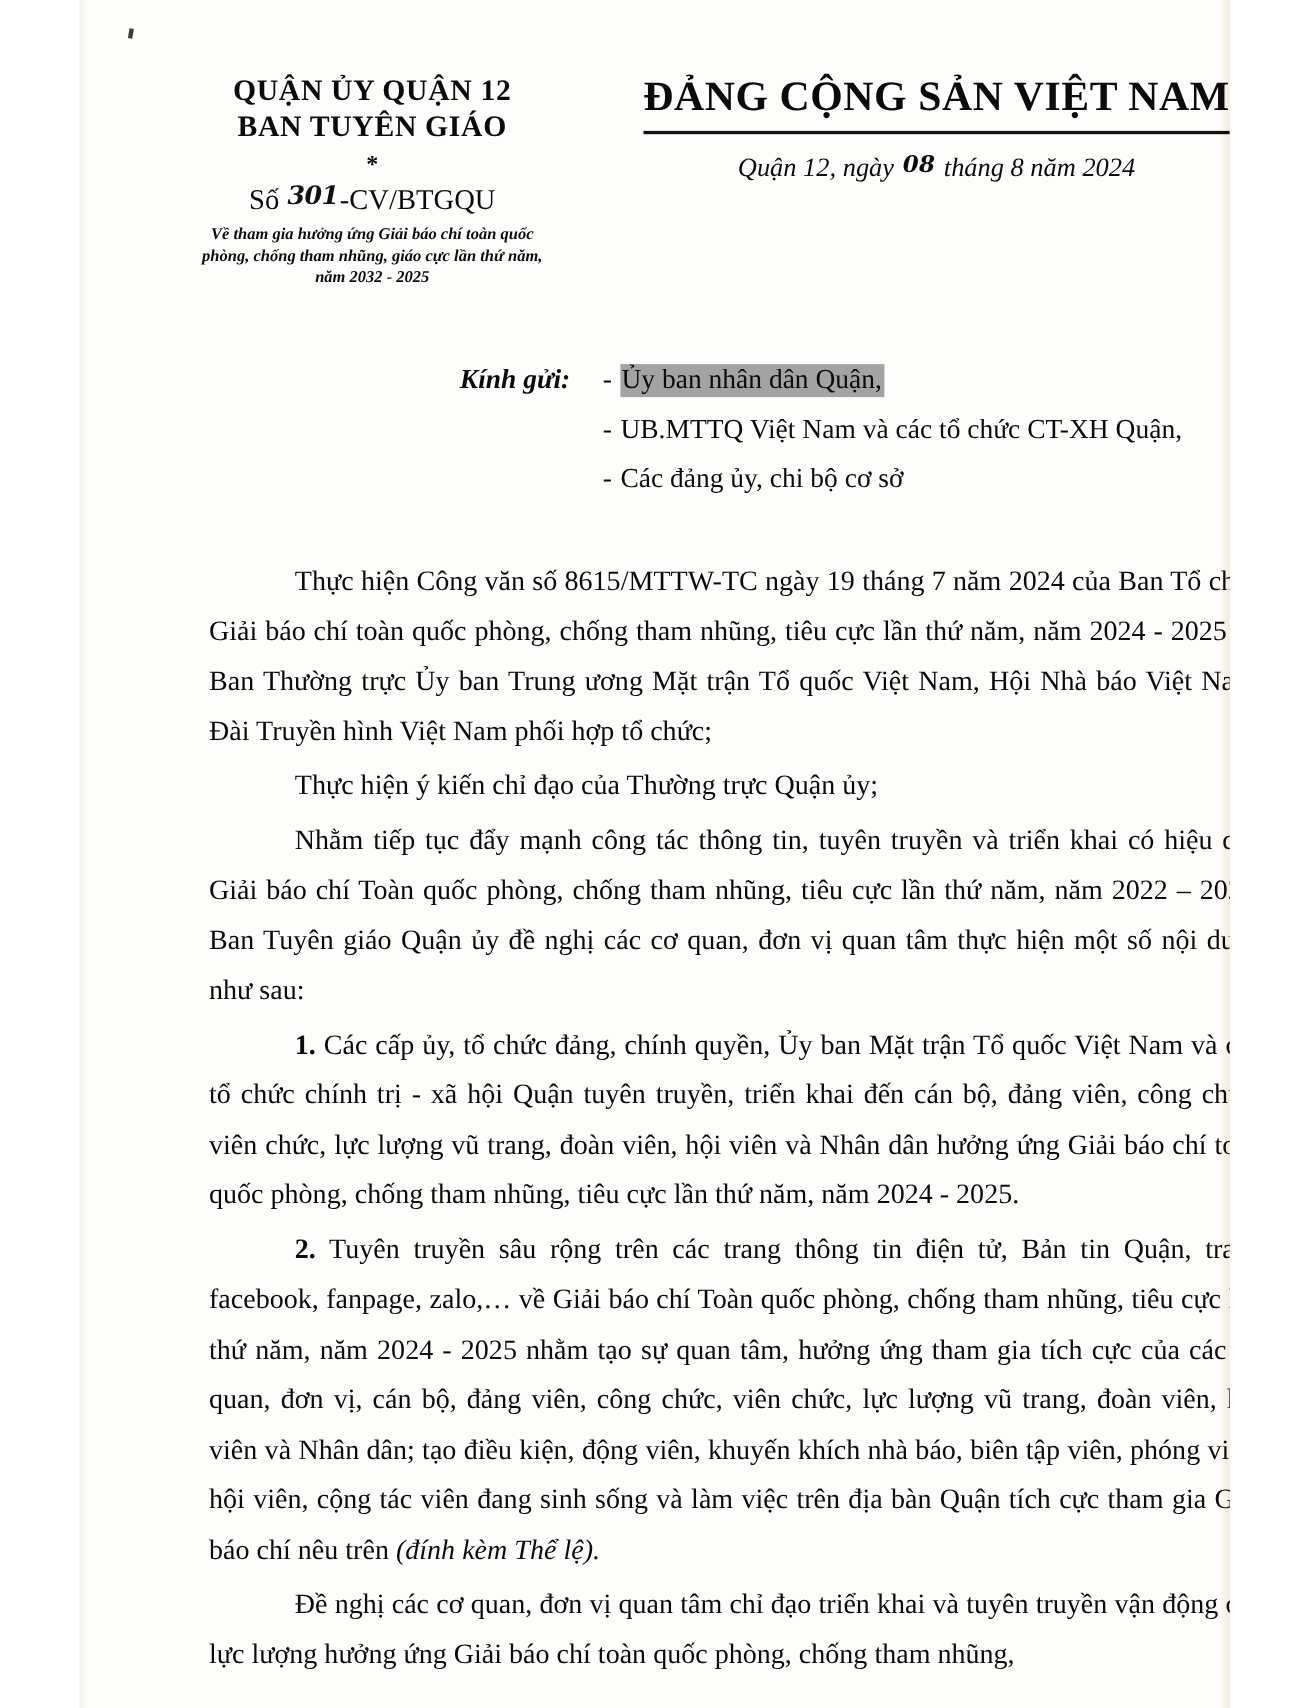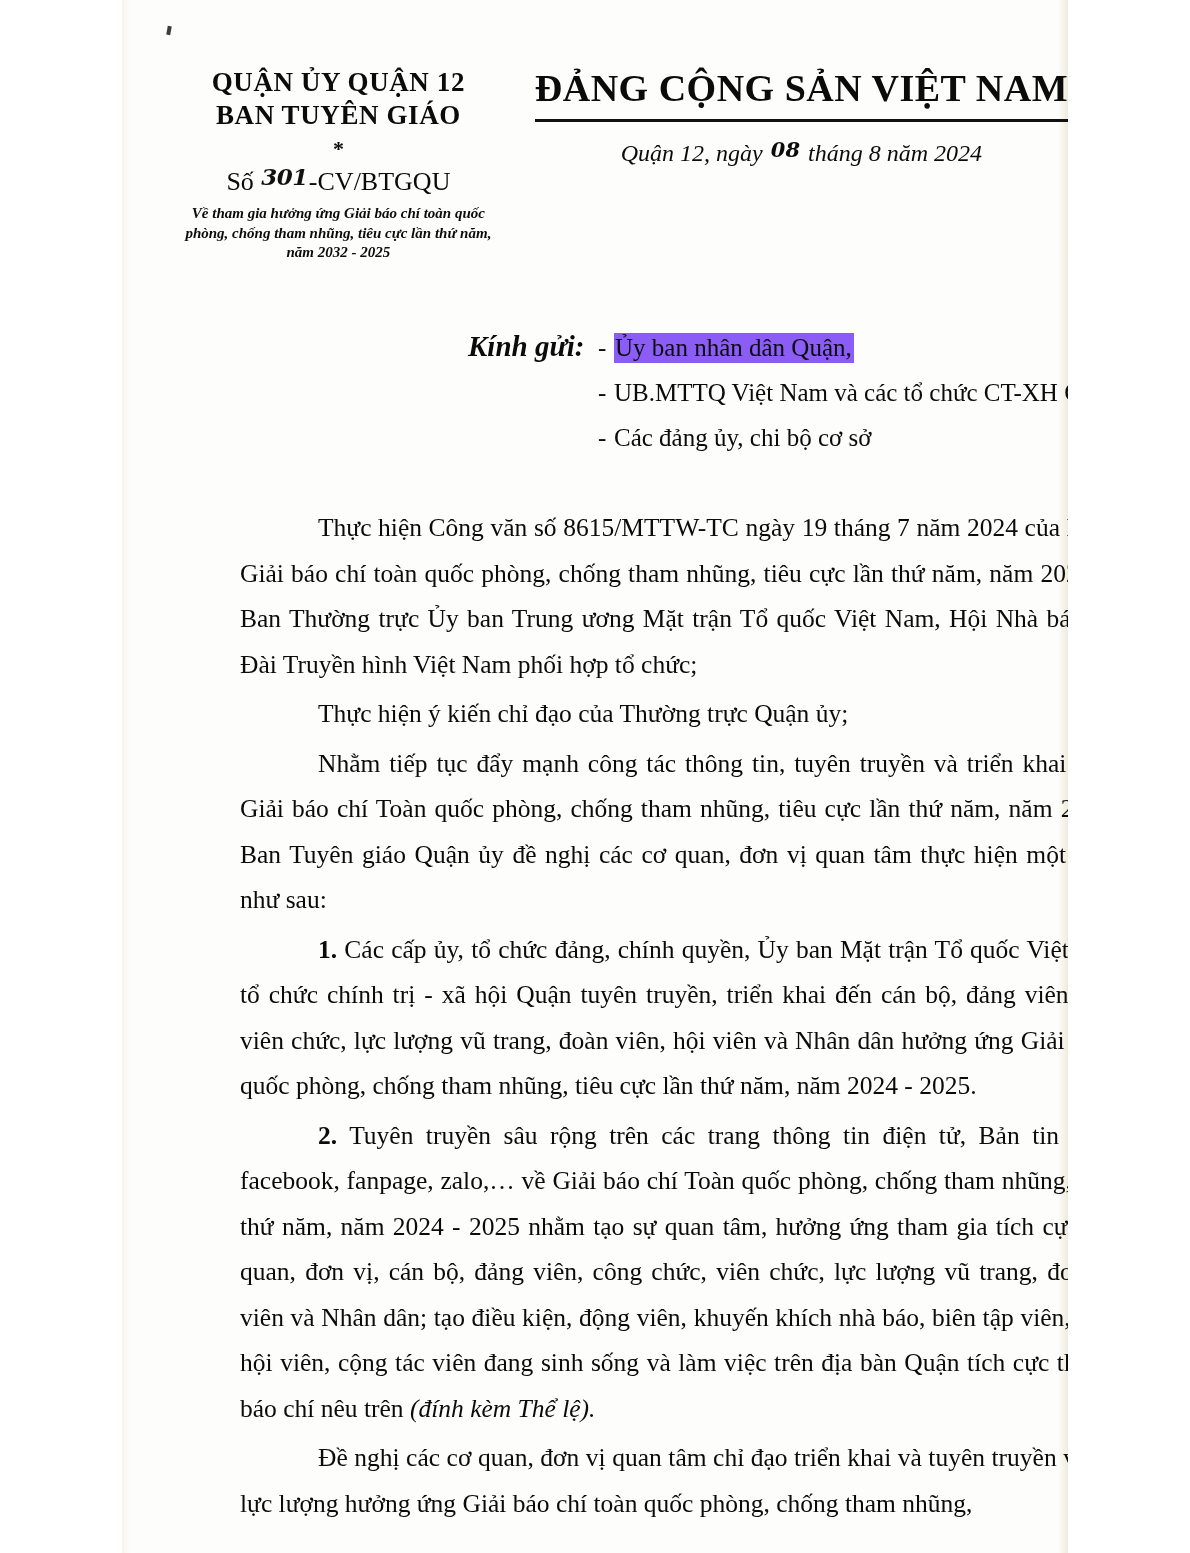--- a/index.html
+++ b/index.html
@@ -4,21 +4,21 @@
 <title>Công văn 301-CV/BTGQU</title>
 <style>
   html, body {
     margin: 0;
     padding: 0;
     background: #ffffff;
   }
 
   .page {
     position: relative;
-    width: 946px;
+    width: 1046px;
     height: 1553px;
     margin: 0 auto;
     background: #fdfdfb;
     overflow: hidden;
     font-family: "Liberation Serif", "DejaVu Serif", serif;
     color: #0b0b0b;
     box-sizing: border-box;
   }
 
   
@@ -151,39 +151,39 @@
 
   .recip-row {
     display: flex;
     align-items: baseline;
     margin-bottom: 13px;
   }
 
   .recip-label {
     font-style: italic;
     font-weight: bold;
-    font-size: 29px;
+    font-size: 25px;
     width: 130px;
     flex: 0 0 130px;
     white-space: nowrap;
   }
 
   .recip-item {
     font-size: 25px;
     line-height: 1.28;
     white-space: nowrap;
   }
 
   .recip-dash {
     display: inline-block;
     width: 16px;
   }
 
   .hl {
-    background: #8b5cf6;
+    background: #a3a3a3;
     padding: 1px 2px 2px 1px;
     box-decoration-break: clone;
     -webkit-box-decoration-break: clone;
   }
 
   
   .body {
     position: absolute;
     top: 505px;
     left: 118px;
@@ -222,21 +222,21 @@
     <div class="header-left">
       <div class="org-line1">QUẬN ỦY QUẬN 12</div>
       <div class="org-line2">BAN TUYÊN GIÁO</div>
       <div class="star">*</div>
       <div class="doc-number">
         <span>Số</span>
         <span class="handwritten">301</span><span>-CV/BTGQU</span>
       </div>
       <div class="doc-subject">
         <div>Về tham gia hưởng ứng Giải báo chí toàn quốc</div>
-        <div>phòng, chống tham nhũng, tiêu cực lần thứ năm,</div>
+        <div>phòng, chống tham nhũng, giáo cực lần thứ năm,</div>
         <div>năm 2032 - 2025</div>
       </div>
     </div>
 
     <div class="header-right">
       <div class="national-title">ĐẢNG CỘNG SẢN VIỆT NAM</div>
       <div class="place-date">
         <span>Quận 12, ngày</span>
         <span class="handwritten">08</span>
         <span>tháng 8 năm 2024</span>

